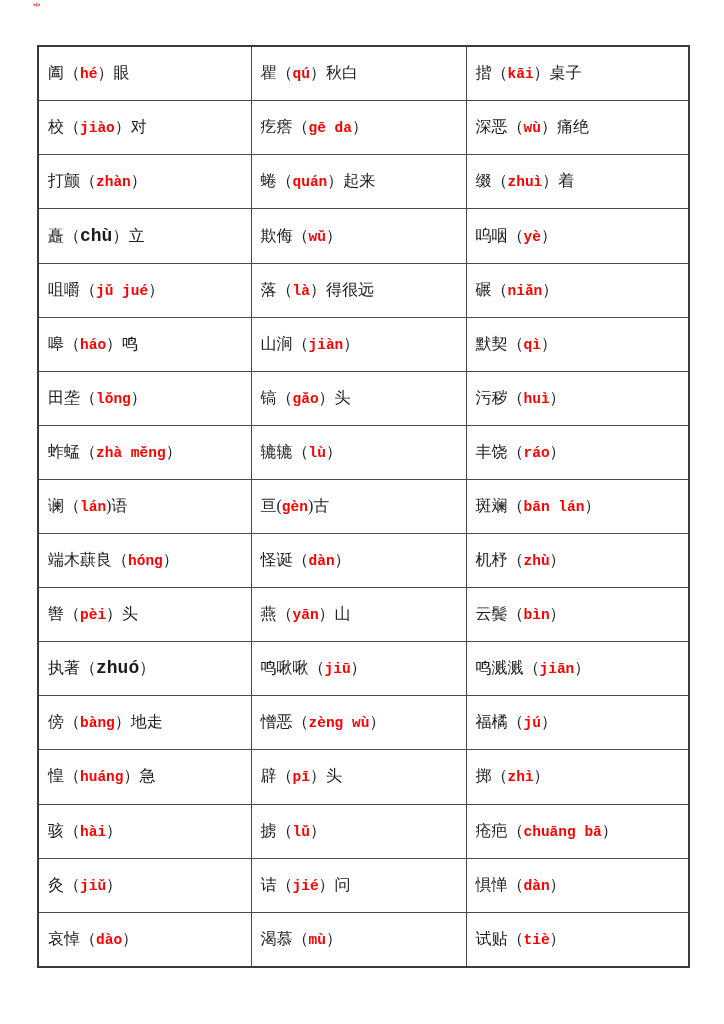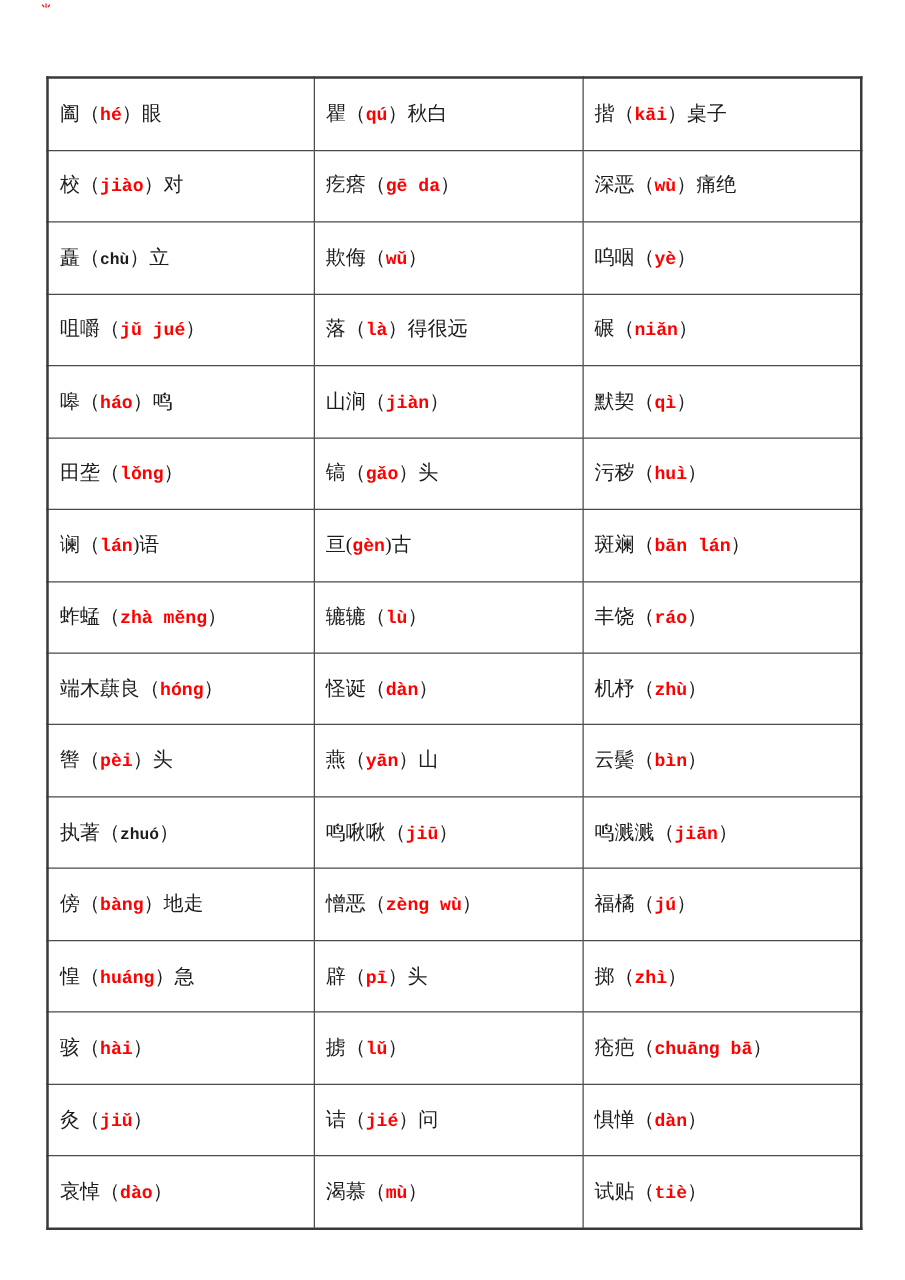--- a/index.html
+++ b/index.html
@@ -13,21 +13,20 @@
   #corner-mark{
     position:absolute;left:31px;top:3px;
     color:#fe0000;font-size:12px;line-height:12px;
     font-family:"DejaVu Sans",sans-serif;
   }
   table#vocab{
     position:absolute;left:37px;top:45px;
     width:651px;height:923px;
     border-collapse:collapse;
     table-layout:fixed;
-    margin-top:16px;
   }
   table#vocab{border:2px solid #3a3a3a;}
   table#vocab td{
     border:1px solid #4a4a4a;
     padding:0 0 0 9px;
     vertical-align:middle;
     white-space:nowrap;
     overflow:hidden;
     height:38.4px;
   }
@@ -37,21 +36,21 @@
     font-family:"Liberation Serif","DejaVu Serif",serif;
   }
   .seg-r{
     color:#fe0000;
     font-size:14.5px;
     font-weight:bold;
     font-family:"Liberation Mono","DejaVu Sans Mono",monospace;
   }
   .seg-b{
     color:#1c1c1c;
-    font-size:13px;
+    font-size:18px;
     font-weight:bold;
     font-family:"Liberation Mono","DejaVu Sans Mono",monospace;
   }
 </style>
 </head>
 <body>
 
 <div id="page">
   <span id="corner-mark">⺌</span>
   <table id="vocab">
@@ -65,48 +64,53 @@
           <td><span class="seg-h">阖（</span><span class="seg-r">hé</span><span class="seg-h">）眼</span></td>
           <td><span class="seg-h">瞿（</span><span class="seg-r">qú</span><span class="seg-h">）秋白</span></td>
           <td><span class="seg-h">揩（</span><span class="seg-r">kāi</span><span class="seg-h">）桌子</span></td>
         </tr>
         <tr>
           <td><span class="seg-h">校（</span><span class="seg-r">jiào</span><span class="seg-h">）对</span></td>
           <td><span class="seg-h">疙瘩（</span><span class="seg-r">gē da</span><span class="seg-h">）</span></td>
           <td><span class="seg-h">深恶（</span><span class="seg-r">wù</span><span class="seg-h">）痛绝</span></td>
         </tr>
         <tr>
+          <td><span class="seg-h">打颤（</span><span class="seg-r">zhàn</span><span class="seg-h">）</span></td>
+          <td><span class="seg-h">蜷（</span><span class="seg-r">quán</span><span class="seg-h">）起来</span></td>
+          <td><span class="seg-h">缀（</span><span class="seg-r">zhuì</span><span class="seg-h">）着</span></td>
+        </tr>
+        <tr>
           <td><span class="seg-h">矗（</span><span class="seg-b">chù</span><span class="seg-h">）立</span></td>
           <td><span class="seg-h">欺侮（</span><span class="seg-r">wǔ</span><span class="seg-h">）</span></td>
           <td><span class="seg-h">呜咽（</span><span class="seg-r">yè</span><span class="seg-h">）</span></td>
         </tr>
         <tr>
           <td><span class="seg-h">咀嚼（</span><span class="seg-r">jǔ jué</span><span class="seg-h">）</span></td>
           <td><span class="seg-h">落（</span><span class="seg-r">là</span><span class="seg-h">）得很远</span></td>
           <td><span class="seg-h">碾（</span><span class="seg-r">niǎn</span><span class="seg-h">）</span></td>
         </tr>
         <tr>
           <td><span class="seg-h">嗥（</span><span class="seg-r">háo</span><span class="seg-h">）鸣</span></td>
           <td><span class="seg-h">山涧（</span><span class="seg-r">jiàn</span><span class="seg-h">）</span></td>
           <td><span class="seg-h">默契（</span><span class="seg-r">qì</span><span class="seg-h">）</span></td>
         </tr>
         <tr>
           <td><span class="seg-h">田垄（</span><span class="seg-r">lǒng</span><span class="seg-h">）</span></td>
           <td><span class="seg-h">镐（</span><span class="seg-r">gǎo</span><span class="seg-h">）头</span></td>
           <td><span class="seg-h">污秽（</span><span class="seg-r">huì</span><span class="seg-h">）</span></td>
         </tr>
         <tr>
+          <td><span class="seg-h">蚱蜢（</span><span class="seg-r">zhà měng</span><span class="seg-h">）</span></td>
+          <td><span class="seg-h">辘辘（</span><span class="seg-r">lù</span><span class="seg-h">）</span></td>
+          <td><span class="seg-h">丰饶（</span><span class="seg-r">ráo</span><span class="seg-h">）</span></td>
+        </tr>
+        <tr>
           <td><span class="seg-h">谰（</span><span class="seg-r">lán</span><span class="seg-h">)语</span></td>
           <td><span class="seg-h">亘(</span><span class="seg-r">gèn</span><span class="seg-h">)古</span></td>
           <td><span class="seg-h">斑斓（</span><span class="seg-r">bān lán</span><span class="seg-h">）</span></td>
-        </tr>
-        <tr>
-          <td><span class="seg-h">蚱蜢（</span><span class="seg-r">zhà měng</span><span class="seg-h">）</span></td>
-          <td><span class="seg-h">辘辘（</span><span class="seg-r">lù</span><span class="seg-h">）</span></td>
-          <td><span class="seg-h">丰饶（</span><span class="seg-r">ráo</span><span class="seg-h">）</span></td>
         </tr>
         <tr>
           <td><span class="seg-h">端木蕻良（</span><span class="seg-r">hóng</span><span class="seg-h">）</span></td>
           <td><span class="seg-h">怪诞（</span><span class="seg-r">dàn</span><span class="seg-h">）</span></td>
           <td><span class="seg-h">机杼（</span><span class="seg-r">zhù</span><span class="seg-h">）</span></td>
         </tr>
         <tr>
           <td><span class="seg-h">辔（</span><span class="seg-r">pèi</span><span class="seg-h">）头</span></td>
           <td><span class="seg-h">燕（</span><span class="seg-r">yān</span><span class="seg-h">）山</span></td>
           <td><span class="seg-h">云鬓（</span><span class="seg-r">bìn</span><span class="seg-h">）</span></td>

